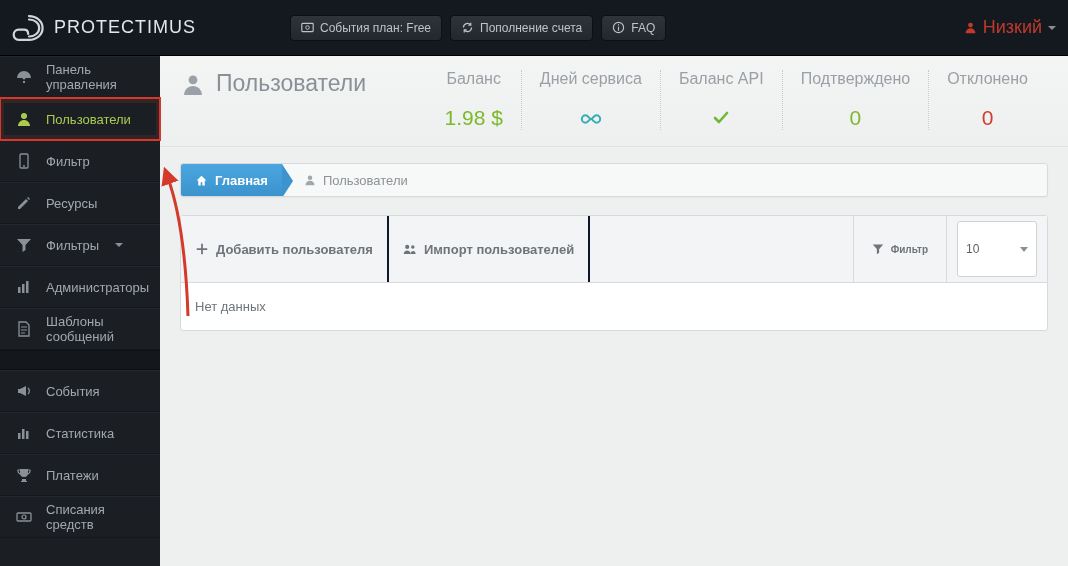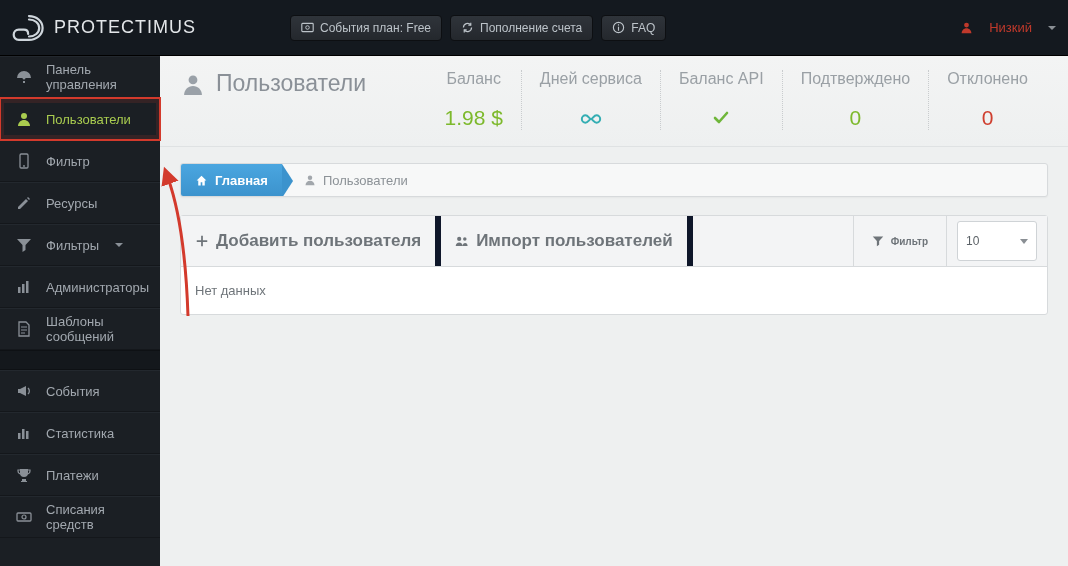--- a/index.html
+++ b/index.html
@@ -55,22 +55,22 @@
     align-items: center;
     gap: 6px;
     cursor: pointer;
   }
   .top-btn svg { width: 13px; height: 13px; }
   .user-menu {
     margin-left: auto;
     color: #9aa0a6;
     display: flex;
     align-items: center;
-    gap: 16px;
-    font-size: 13px;
+    gap: 6px;
+    font-size: 18px;
     cursor: pointer;
   }
   .user-menu .red { color: #c0392b; }
   .caret {
     display: inline-block;
     width: 0; height: 0;
     border-left: 4px solid transparent;
     border-right: 4px solid transparent;
     border-top: 4px solid #8a8f94;
   }
@@ -217,48 +217,48 @@
     border: 1px solid #d7dadc;
     border-radius: 3px;
     background: #fff;
   }
   .panel-toolbar {
     display: flex;
     background: #f3f4f5;
     border-bottom: 1px solid #d7dadc;
   }
   .tool-btn {
-    border-right: 6px solid #0f172a;
+    border-right: 2px solid #0f172a;
     padding: 9px 14px;
     display: inline-flex;
     align-items: center;
     gap: 7px;
     color: #6e7479;
-    font-size: 17px;
+    font-size: 13px;
     cursor: pointer;
     font-weight: 700;
   }
   .tool-btn svg { width: 14px; height: 14px; fill: #6e7479; }
   .tool-spacer { flex: 1; border-right: 1px solid #d7dadc; }
   .filter-btn {
     border-right: 1px solid #d7dadc;
     padding: 9px 18px;
     display: inline-flex; align-items: center; gap: 7px;
     color: #6e7479; font-size: 10px; cursor: pointer; font-weight: 700;
   }
   .filter-btn svg { width: 12px; height: 12px; fill: #6e7479; }
   .select-wrap {
     padding: 5px 10px;
     display: flex; align-items: center;
   }
   .select-box {
     border: 1px solid #cfd3d6;
     background: #fff;
     border-radius: 3px;
-    padding: 12px 8px;
+    padding: 20px 8px;
     width: 80px;
     display: flex;
     align-items: center;
     justify-content: space-between;
     font-size: 12px;
     color: #5c6267;
     cursor: pointer;
   }
   .select-box .sel-caret {
     width: 0; height: 0;

